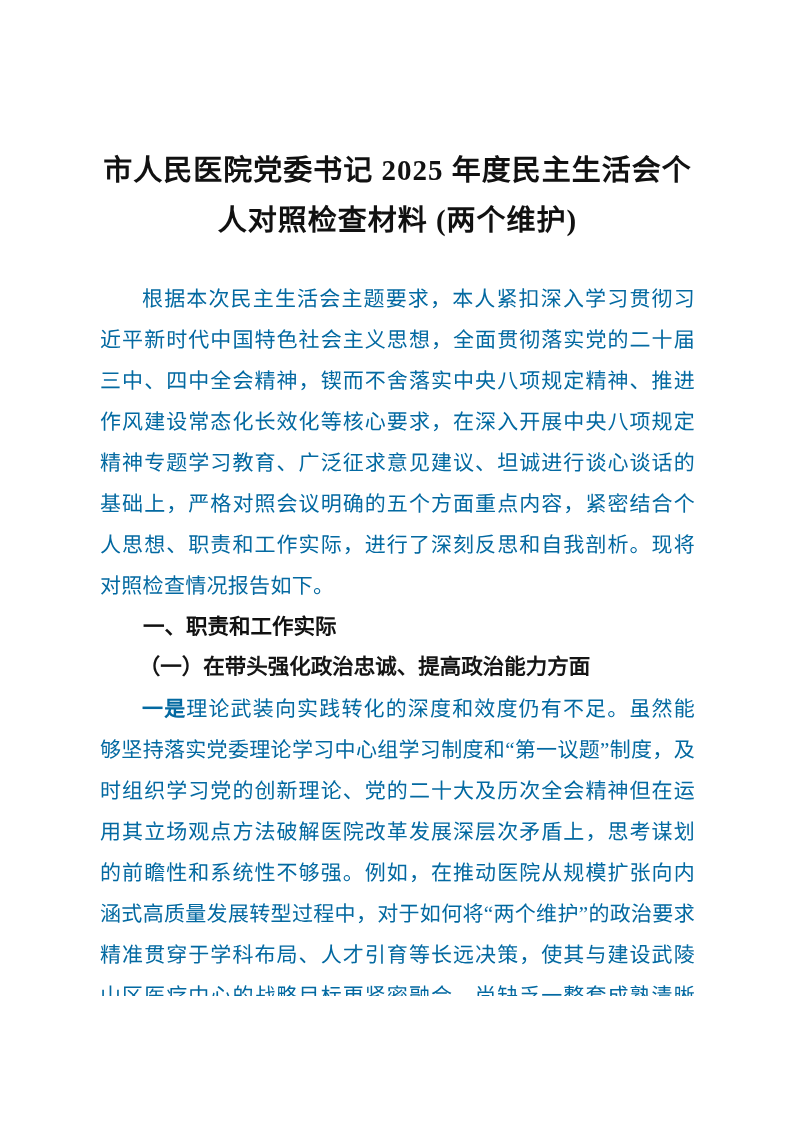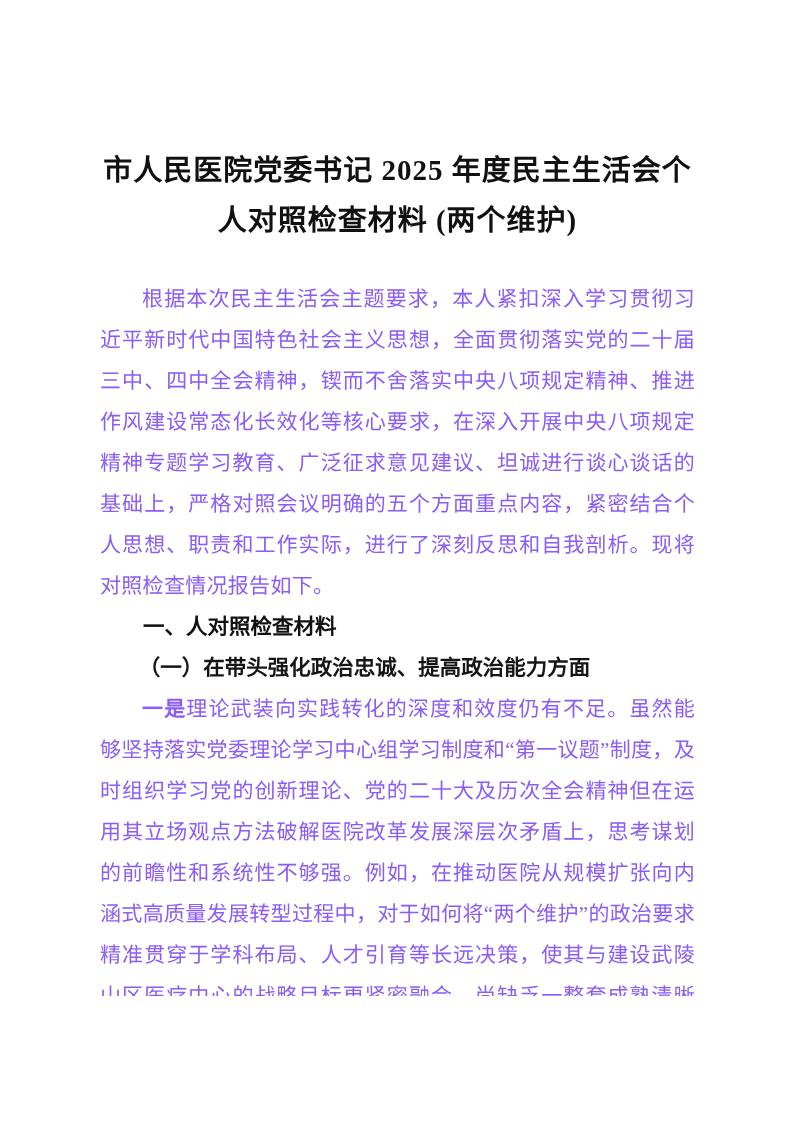--- a/index.html
+++ b/index.html
@@ -31,42 +31,42 @@
   .doc-title .title-line {
     display: block;
   }
   .body-text {
     margin: 0;
     font-size: 21px;
     line-height: 41px;
     letter-spacing: 0.3px;
     text-align: justify;
     text-justify: inter-ideograph;
-    color: #8b5cf6;
+    color: #0369a1;
   }
   .indent-2 {
     text-indent: 2em;
   }
   .section-heading {
     margin: 0;
     font-size: 21.5px;
     line-height: 41px;
     font-weight: bold;
     text-indent: 2em;
     color: #111111;
     font-family: "Liberation Sans", "DejaVu Sans", sans-serif;
   }
   .subsection-heading {
     margin: 0;
     font-size: 21.5px;
     line-height: 41px;
     font-weight: bold;
     text-indent: 1.8em;
     color: #151515;
-    font-family: Liberation Serif, serif;
+    font-family: Liberation Mono, monospace;
   }
   .point-lead {
     font-weight: bold;
     margin-top: 14px;
   }
   .page-number {
     position: absolute;
     right: 128px;
     top: 1030px;
     font-size: 17px;
@@ -89,21 +89,21 @@
 
 <div class="page">
 
   <h1 class="doc-title">
     <span class="title-line">市人民医院党委书记 2025 年度民主生活会个</span>
     <span class="title-line">人对照检查材料 (两个维护)</span>
   </h1>
 
   <p class="body-text indent-2">根据本次民主生活会主题要求，本人紧扣深入学习贯彻习近平新时代中国特色社会主义思想，全面贯彻落实党的二十届三中、四中全会精神，锲而不舍落实中央八项规定精神、推进作风建设常态化长效化等核心要求，在深入开展中央八项规定精神专题学习教育、广泛征求意见建议、坦诚进行谈心谈话的基础上，严格对照会议明确的五个方面重点内容，紧密结合个人思想、职责和工作实际，进行了深刻反思和自我剖析。现将对照检查情况报告如下。</p>
 
-  <h2 class="section-heading">一、人对照检查材料</h2>
+  <h2 class="section-heading">一、职责和工作实际</h2>
 
   <h3 class="subsection-heading">（一）在带头强化政治忠诚、提高政治能力方面</h3>
 
   <p class="body-text indent-2"><span class="point-lead">一是</span><span>理论武装向实践转化的深度和效度仍有不足。虽然能够坚持落实党委理论学习中心组学习制度和“第一议题”制度，及时组织学习党的创新理论、党的二十大及历次全会精神但在运用其立场观点方法破解医院改革发展深层次矛盾上，思考谋划的前瞻性和系统性不够强。例如，在推动医院从规模扩张向内涵式高质量发展转型过程中，对于如何将“两个维护”的政治要求精准贯穿于学科布局、人才引育等长远决策，使其与建设武陵山区医疗中心的战略目标更紧密融合，尚缺乏一整套成熟清晰的实践路径和评估标准，学习成果转化为治理效能的“最后一公里”有待进一步</span></p>
 
   <div class="page-number">
     <span class="dash">—</span><span class="num">1</span><span class="dash">—</span>
   </div>
 
 </div>

